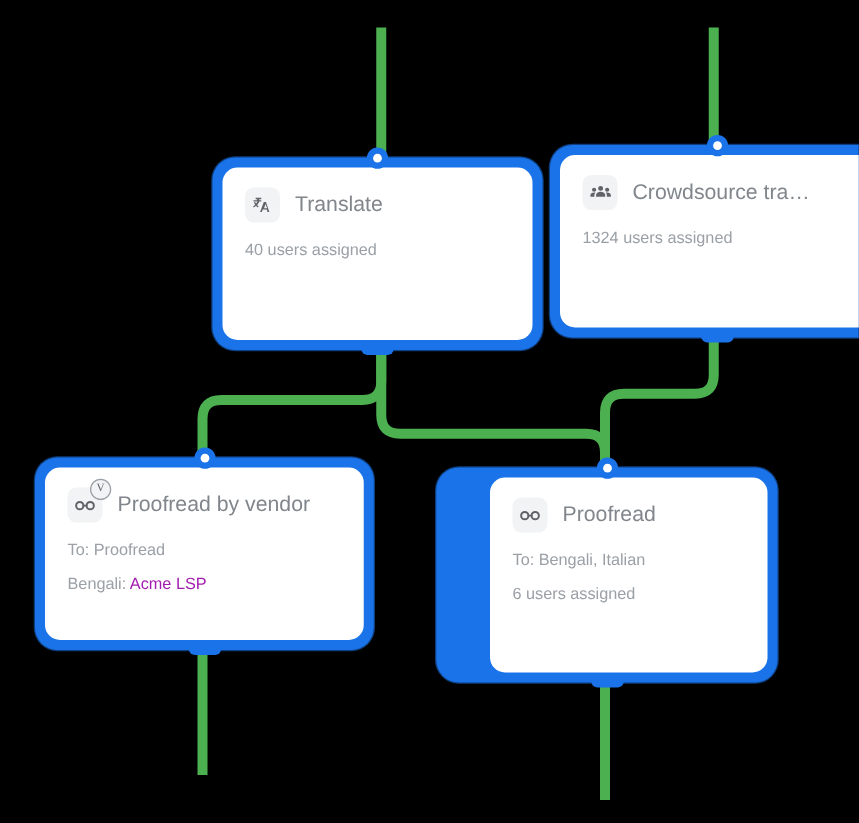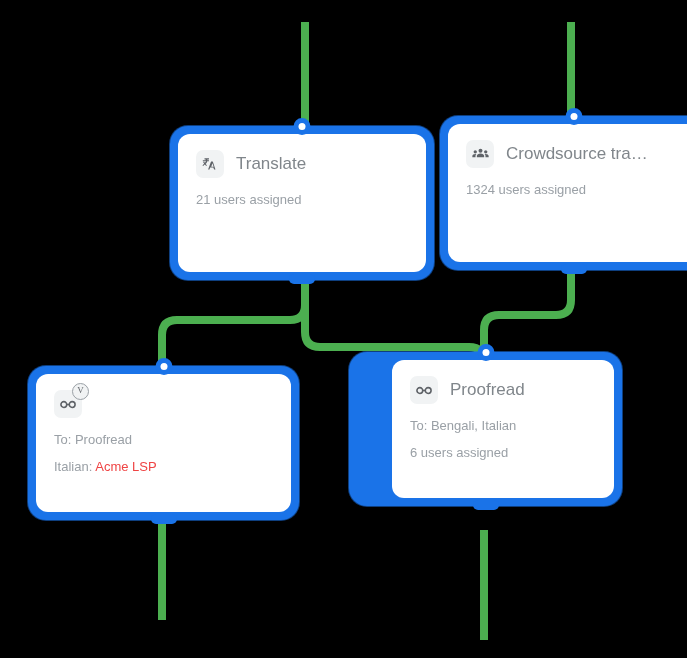--- a/index.html
+++ b/index.html
@@ -95,21 +95,21 @@
   }
 
   .node-line {
     font-size: 13px;
     color: #9aa0a6;
     line-height: 1.25;
     margin-bottom: 11px;
     white-space: nowrap;
   }
   .node-line:last-child { margin-bottom: 0; }
-  .vendor-name { color: #ef4444; }
+  .vendor-name { color: #a21caf; }
 
   
   .port-in {
     position: absolute;
     width: 17px;
     height: 17px;
     border-radius: 50%;
     background: #1a73e8;
     top: -8px;
     left: 50%;
@@ -132,21 +132,21 @@
     background: #1a73e8;
     bottom: -4px;
     left: 50%;
     transform: translateX(-50%);
   }
 
   
   #node-translate   { left: 148px; top: 126px; width: 264px; height: 154px; }
   #node-crowdsource { left: 418px; top: 116px; width: 268px; height: 154px; }
   #node-vendor      { left: 6px;   top: 366px; width: 271px; height: 154px; }
-  #node-proofread   { left: 327px; top: 352px; width: 273px; height: 154px; padding-left: 43px; }
+  #node-proofread   { left: 327px; top: 374px; width: 273px; height: 172px; padding-left: 43px; }
 </style>
 </head>
 <body>
 
 <div id="canvas">
 
   <svg id="edges" viewBox="0 0 687 658" width="687" height="658">
     <g fill="none" stroke="#4caf50" stroke-width="8" stroke-linecap="butt" stroke-linejoin="round">
 
       <path d="M283,22 L283,132"></path>
@@ -167,21 +167,21 @@
     <div class="node-inner">
       <div class="node-head">
         <span class="node-icon">
           <svg width="19" height="19" viewBox="0 0 24 24" fill="currentColor">
             <path d="M3.5 3h6.2v1.5H7.4v1.1h2.3v1.4H7.35c-.3 1.5-1.1 2.8-2.3 3.8l1.75 1.6-.9 1.15-2.0-1.9-2.3 2.0-.9-1.1 2.35-2.05C2.4 9.6 1.95 8.9 1.6 8.1l1.3-.55c.28.62.63 1.17 1.08 1.63.78-.7 1.3-1.55 1.55-2.27H1.2V5.6h4.0V4.5H3.5z" transform="translate(1.2,1.4) scale(0.92)"></path>
             <path d="M15.3 9.4h-2.35L9.0 20.2h1.85l.92-2.6h4.3l.92 2.6H18.9L15.3 9.4zm-2.05 6.9 1.6-4.55 1.6 4.55z" transform="translate(0.5,-0.6) scale(0.94)"></path>
           </svg>
         </span>
         <span class="node-title">Translate</span>
       </div>
-      <div class="node-line">21 users assigned</div>
+      <div class="node-line">40 users assigned</div>
     </div>
     <span class="port-in"></span>
     <span class="port-out"></span>
   </div>
 
   <div class="node" id="node-crowdsource">
     <div class="node-inner">
       <div class="node-head">
         <span class="node-icon">
           <svg width="19" height="19" viewBox="0 0 24 24" fill="currentColor">
@@ -205,24 +205,25 @@
     <div class="node-inner">
       <div class="node-head">
         <span class="node-icon">
           <svg width="20" height="20" viewBox="0 0 24 24" fill="none" stroke="currentColor" stroke-width="1.9">
             <circle cx="7" cy="12.6" r="3.5"></circle>
             <circle cx="17" cy="12.6" r="3.5"></circle>
             <path d="M10.5 12.6h3" stroke-linecap="round"></path>
           </svg>
           <span class="badge-v">V</span>
         </span>
+        <span class="node-title">Proofread by vendor</span>
       </div>
       <div class="node-line">To: Proofread</div>
       <div class="node-line">
-        <span>Italian:</span>
+        <span>Bengali:</span>
         <span class="vendor-name">Acme LSP</span>
       </div>
     </div>
     <span class="port-in"></span>
     <span class="port-out"></span>
   </div>
 
   <div class="node" id="node-proofread">
     <div class="node-inner">
       <div class="node-head">

